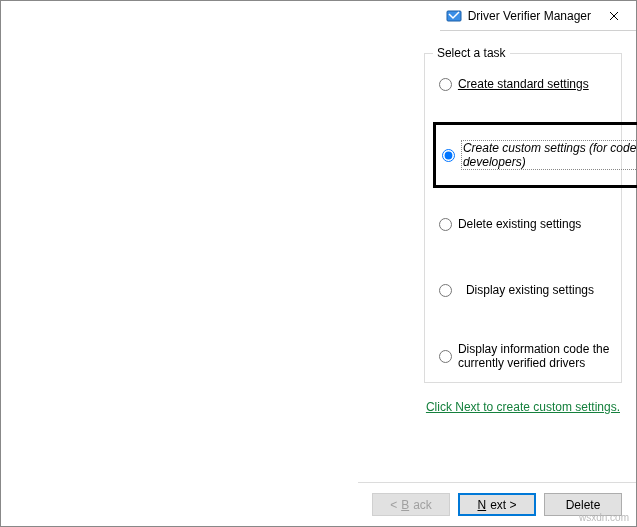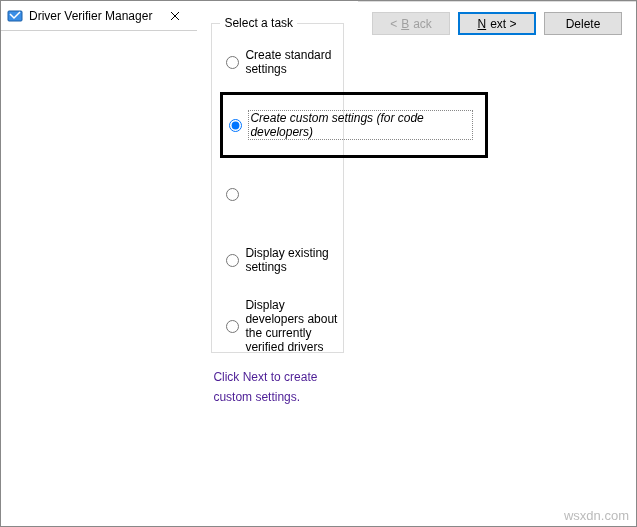--- a/index.html
+++ b/index.html
@@ -12,21 +12,22 @@
       height: 527px;
       overflow: hidden;
       position: relative;
     }
     .window {
       width: 637px;
       height: 527px;
       border: 1px solid #888;
       background: #fff;
       display: flex;
-      flex-direction: row;
+      flex-direction: column;
+      align-items: flex-end;
     }
     .titlebar {
       height: 30px;
       background: #fff;
       border-bottom: 1px solid #d0d0d0;
       display: flex;
       align-items: center;
       padding-left: 6px;
     }
     .titlebar .icon {
@@ -79,42 +80,43 @@
       margin-bottom: 0;
       height: 20px;
     }
     .radio-row input[type=radio] {
       margin: 0 6px 0 0;
     }
     .radio-label {
       font-size: 12px;
       color: #000;
     }
-    .opt1 { position: absolute; top: 28px; left: 14px; }
+    .opt1 { position: absolute; top: 20px; left: 14px; text-decoration: underline; }
     .opt2-wrap {
       position: absolute;
       top: 68px;
       left: 8px;
       border: 3px solid #000;
       padding: 20px 12px 20px 6px;
       min-width: 268px;
     }
     .opt2-wrap .radio-label {
       border: 1px dotted #888;
       padding: 0 1px;
       font-style: italic;
     }
     .opt3 { position: absolute; top: 160px; left: 14px; }
-    .opt4 { position: absolute; top: 226px; left: 14px; }
+    .opt4 { position: absolute; top: 226px; left: 14px; gap: 8px; }
     .opt5 { position: absolute; top: 292px; left: 14px; }
     .instructions {
       margin: 14px 2px 16px 2px;
       font-size: 12px;
-      color: #4c1d95;
+      color: #15803d;
       line-height: 1.7;
+      text-decoration: underline;
     }
     .button-bar {
       border-top: 1px solid #dcdcdc;
       padding: 10px 14px;
       display: flex;
       justify-content: flex-end;
       gap: 8px;
       background: #fff;
     }
     .btn {
@@ -136,21 +138,21 @@
       border-color: #d0d0d0;
     }
     .btn.default {
       border: 2px solid #0078d7;
     }
     .btn .mnemonic { text-decoration: underline; }
     .watermark {
       position: absolute;
       bottom: 4px;
       right: 8px;
-      font-size: 13px;
+      font-size: 10px;
       color: #bbb;
       pointer-events: none;
       z-index: 5;
     }
   </style>
 </head>
 <body>
 
 <div class="window">
   <div class="titlebar">
@@ -179,30 +181,31 @@
 
       <div class="opt2-wrap">
         <label class="radio-row">
           <input type="radio" name="task" checked="" style="">
           <span class="radio-label">Create custom settings (for code developers)</span>
         </label>
       </div>
 
       <label class="radio-row opt3">
         <input type="radio" name="task" style="">
+        <span class="radio-label">Delete existing settings</span>
       </label>
 
       <label class="radio-row opt4">
         <input type="radio" name="task" style="">
         <span class="radio-label">Display existing settings</span>
       </label>
 
       <label class="radio-row opt5">
         <input type="radio" name="task" style="">
-        <span class="radio-label">Display developers about the currently verified drivers</span>
+        <span class="radio-label">Display information code the currently verified drivers</span>
       </label>
     </div>
 
     <div class="instructions">
       <div>Click Next to create custom settings.</div>
     </div>
   </div>
 
   <div class="button-bar">
     <button class="btn" disabled="">

